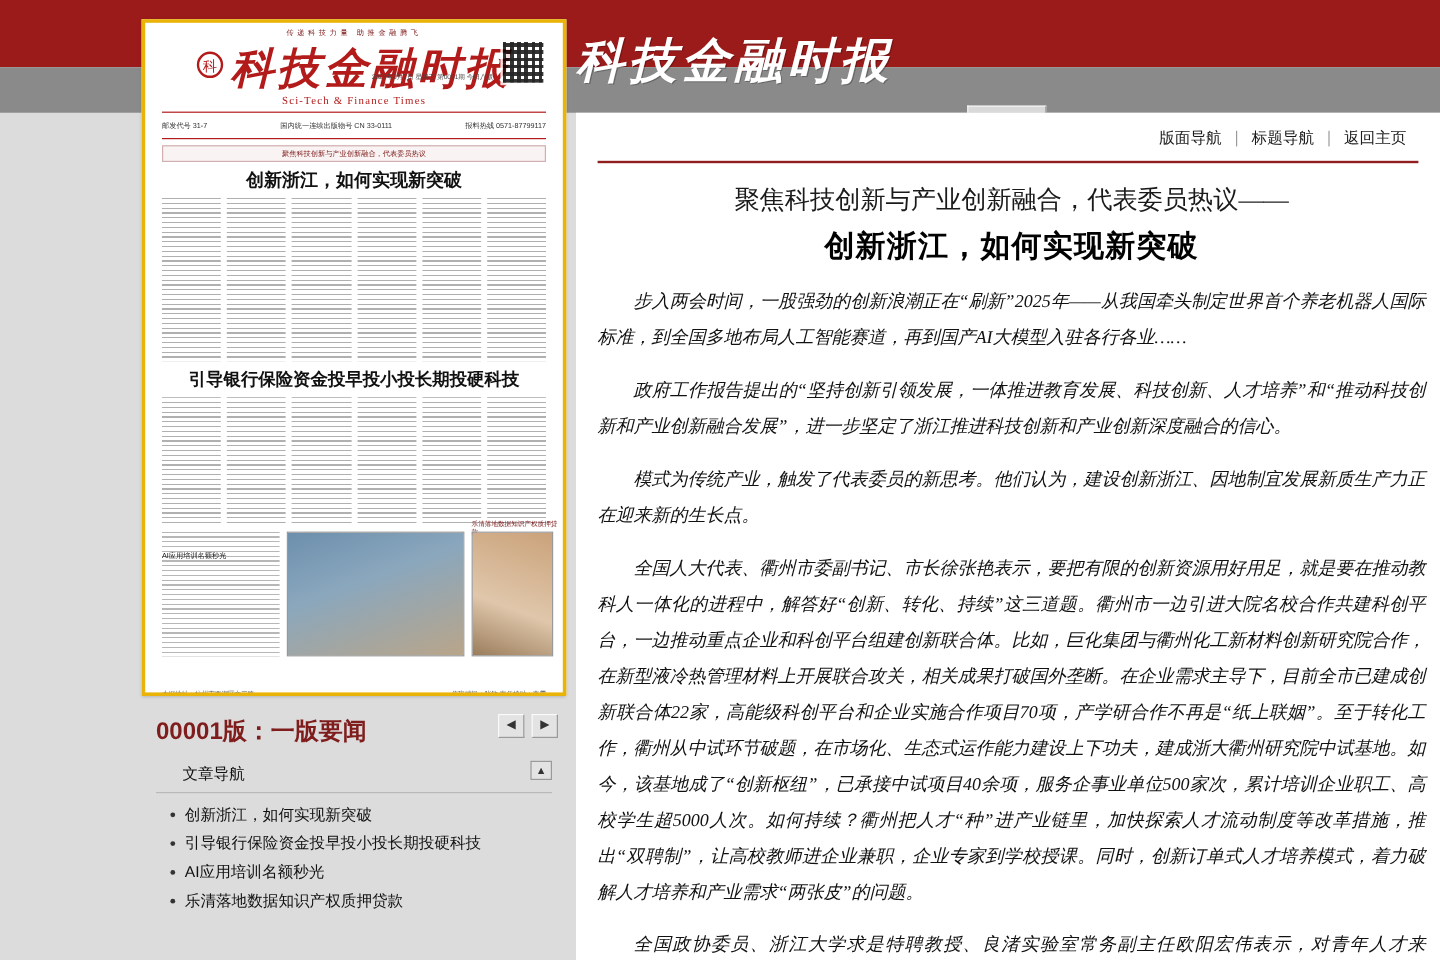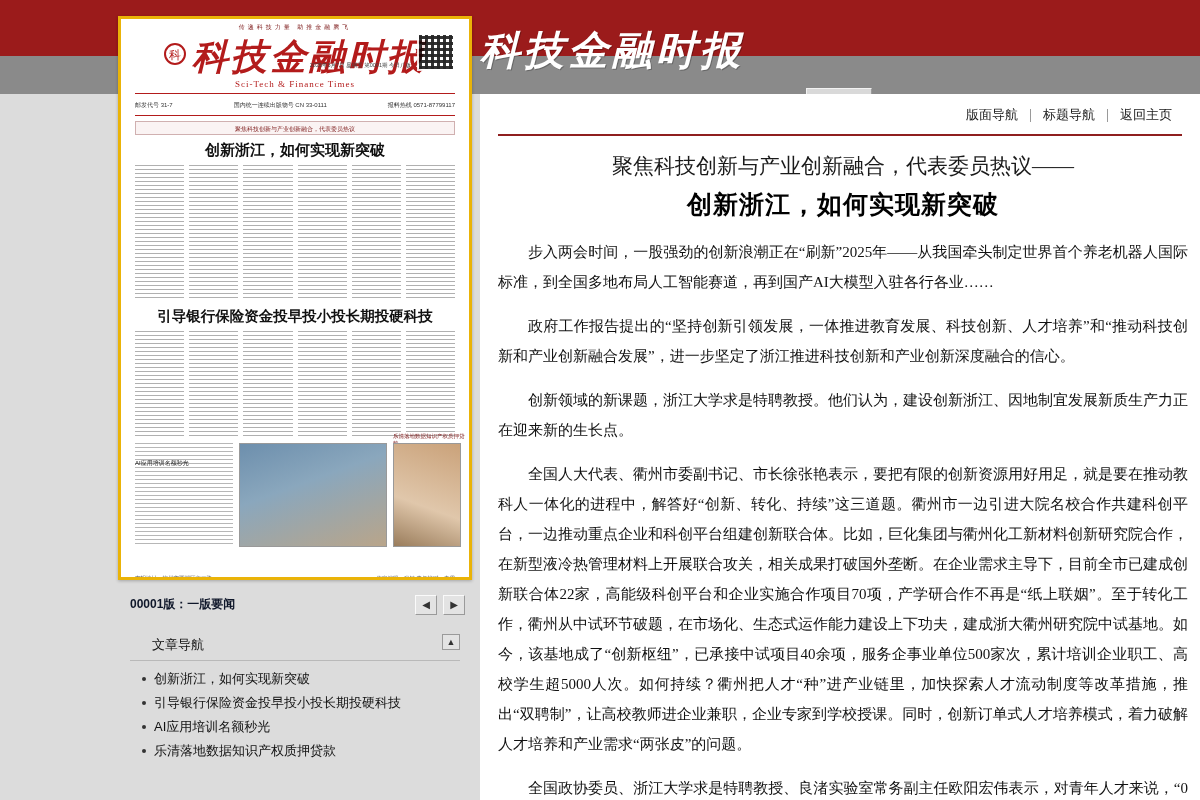--- a/index.html
+++ b/index.html
@@ -134,20 +134,21 @@
     letter-spacing: 1px;
   }
   .body-text p {
     font-size: 15px;
     line-height: 30px;
     color: #111;
     margin: 0 0 14px 0;
     text-indent: 2em;
     text-align: justify;
     font-family: "Liberation Serif", serif;
+    font-style: italic;
   }
 
   
   .paper-wrap {
     position: absolute;
     left: 118px; top: 16px;
     width: 354px; height: 564px;
     background: #ffffff;
     border: 3px solid #eab308;
     box-shadow: 0 1px 3px rgba(0,0,0,0.25);
@@ -298,23 +299,23 @@
   .np-footer {
     position: absolute; left: 14px; right: 14px; top: 556px;
     display: flex; justify-content: space-between;
     font-size: 5.5px; color: #555;
   }
 
   
   .page-label {
     position: absolute;
     left: 130px; top: 596px;
-    font-size: 12px;
-    font-weight: bold;
-    color: #0f172a;
+    font-size: 20px;
+    font-weight: bold;
+    color: #7f1d1d;
   }
   .pager {
     position: absolute;
     left: 415px; top: 595px;
     display: flex; gap: 6px;
   }
   .pager-btn {
     width: 22px; height: 20px;
     background: #e3e3e3;
     border: 1px solid #9a9a9a;
@@ -474,20 +475,20 @@
       <a>返回主页</a>
     </div>
     <div class="hr-main"></div>
 
     <div class="article">
       <div class="kicker">聚焦科技创新与产业创新融合，代表委员热议——</div>
       <div class="headline">创新浙江，如何实现新突破</div>
       <div class="body-text">
         <p>步入两会时间，一股强劲的创新浪潮正在“刷新”2025年——从我国牵头制定世界首个养老机器人国际标准，到全国多地布局人工智能赛道，再到国产AI大模型入驻各行各业……</p>
         <p>政府工作报告提出的“坚持创新引领发展，一体推进教育发展、科技创新、人才培养”和“推动科技创新和产业创新融合发展”，进一步坚定了浙江推进科技创新和产业创新深度融合的信心。</p>
-        <p>创新领域的新课题，浙江大学求是特聘教授。他们认为，建设创新浙江、因地制宜发展新质生产力正在迎来新的生长点。</p>
+        <p>模式为传统产业，触发了代表委员的新思考。他们认为，建设创新浙江、因地制宜发展新质生产力正在迎来新的生长点。</p>
         <p>全国人大代表、衢州市委副书记、市长徐张艳表示，要把有限的创新资源用好用足，就是要在推动教科人一体化的进程中，解答好“创新、转化、持续”这三道题。衢州市一边引进大院名校合作共建科创平台，一边推动重点企业和科创平台组建创新联合体。比如，巨化集团与衢州化工新材料创新研究院合作，在新型液冷热管理材料上开展联合攻关，相关成果打破国外垄断。在企业需求主导下，目前全市已建成创新联合体22家，高能级科创平台和企业实施合作项目70项，产学研合作不再是“纸上联姻”。至于转化工作，衢州从中试环节破题，在市场化、生态式运作能力建设上下功夫，建成浙大衢州研究院中试基地。如今，该基地成了“创新枢纽”，已承接中试项目40余项，服务企事业单位500家次，累计培训企业职工、高校学生超5000人次。如何持续？衢州把人才“种”进产业链里，加快探索人才流动制度等改革措施，推出“双聘制”，让高校教师进企业兼职，企业专家到学校授课。同时，创新订单式人才培养模式，着力破解人才培养和产业需求“两张皮”的问题。</p>
         <p>全国政协委员、浙江大学求是特聘教授、良渚实验室常务副主任欧阳宏伟表示，对青年人才来说，“0到1”的基础研究阶段有文凭、职称、学术头衔的晋升等激励，“10到100”的产业化阶段有职能部门的支持、资金的回报。创新创业恰恰处于“1到10”的关键</p>
       </div>
     </div>
   </div>
 
 </div>
 
 </body></html>

